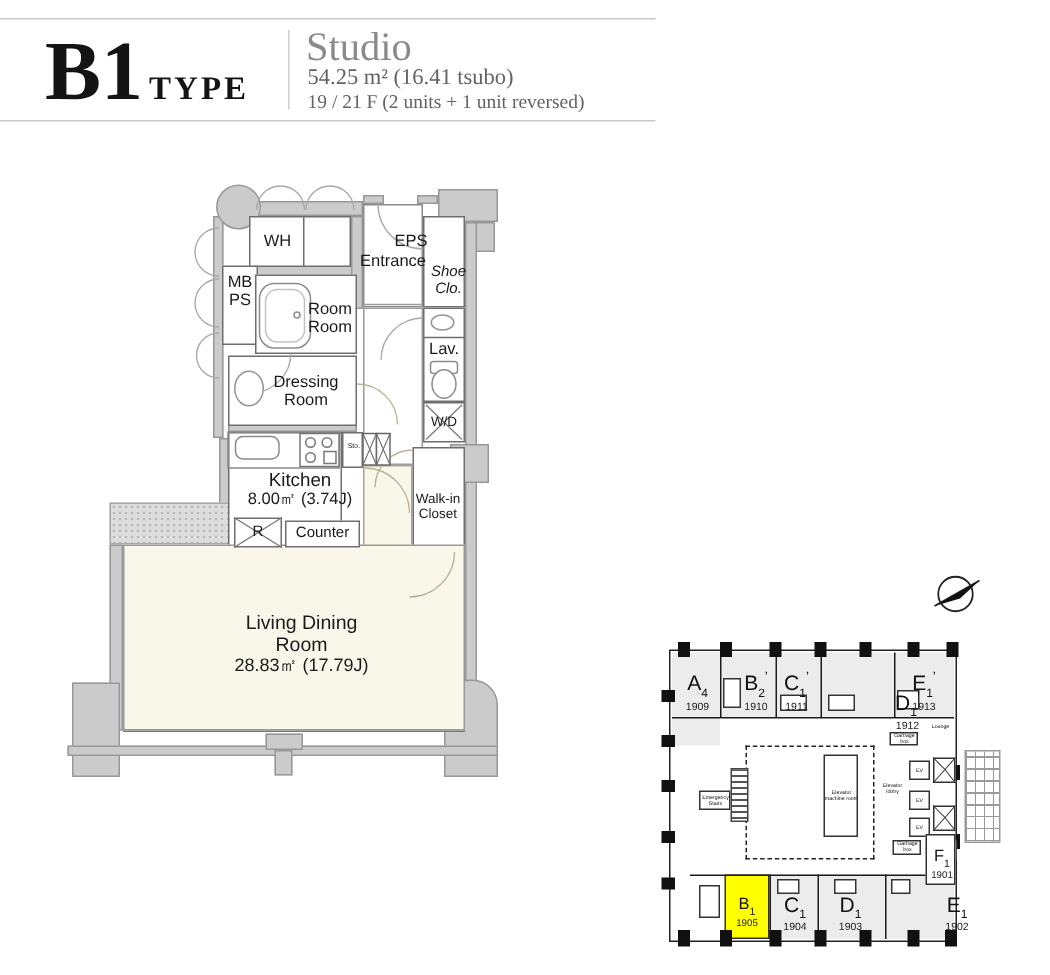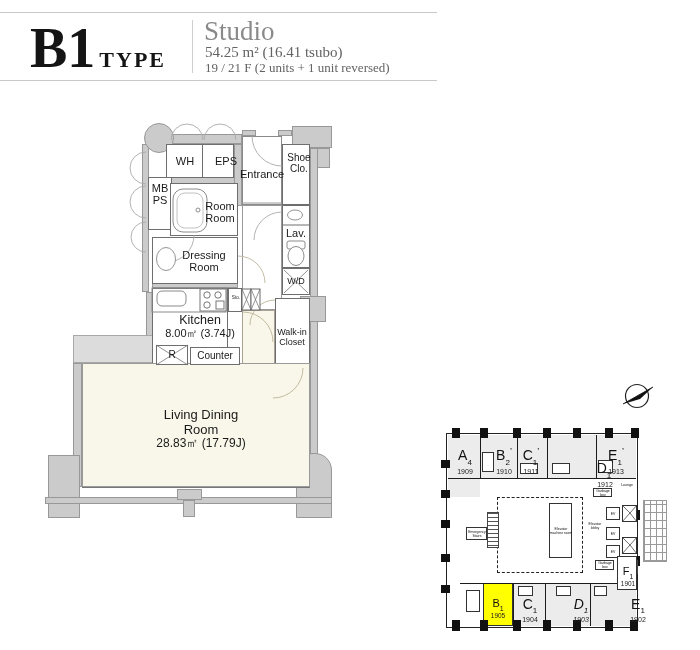--- a/index.html
+++ b/index.html
@@ -235,27 +235,27 @@
       <path d="M622,537 L630,545 L637,537 M622,554 L630,545 L637,554"></path>
     </g>
     <g>
       <circle cx="637" cy="396" r="11.5" fill="#fff" stroke="#222" stroke-width="1.2"></circle>
       <line x1="623" y1="404" x2="653" y2="387" stroke="#222" stroke-width="1"></line>
       <polygon points="623,404 653,387 640,399" fill="#111"></polygon>
     </g>
   </svg>
 
   <div class="lbl f11" style="left:168px;top:155px;width:34px;">WH</div>
-  <div class="lbl f11" style="left:202px;top:155px;width:48px;">EPS</div>
+  <div class="lbl f11" style="left:202px;top:155px;width:48px;padding-left:48px;">EPS</div>
   <div class="lbl f11" style="left:147px;top:182px;width:26px;">
     <div>MB</div>
     <div>PS</div>
   </div>
   <div class="lbl f11" style="left:238px;top:168px;width:48px;">Entrance</div>
-  <div class="lbl f10" style="left:281px;top:152px;width:36px;">
+  <div class="lbl f10" style="left:281px;top:176px;width:36px;font-style:italic;">
     <div>Shoe</div>
     <div>Clo.</div>
   </div>
   <div class="lbl f11" style="left:198px;top:200px;width:44px;">
     <div>Room</div>
     <div>Room</div>
   </div>
   <div class="lbl f11" style="left:281px;top:227px;width:30px;">Lav.</div>
   <div class="lbl f11" style="left:170px;top:249px;width:68px;">
     <div>Dressing</div>
@@ -298,21 +298,21 @@
     <span class="ul-num">1913</span>
   </div>
   <div class="ulabel small-letter" style="left:483px;top:594px;width:30px;">
     <span class="ul-letter">B</span><sub class="ul-sub">1</sub>
     <span class="ul-num">1905</span>
   </div>
   <div class="ulabel" style="left:513px;top:596px;width:34px;">
     <span class="ul-letter">C</span><sub class="ul-sub">1</sub>
     <span class="ul-num">1904</span>
   </div>
-  <div class="ulabel" style="left:564px;top:596px;width:34px;font-style:italic;">
+  <div class="ulabel" style="left:550px;top:596px;width:34px;">
     <span class="ul-letter">D</span><sub class="ul-sub">1</sub>
     <span class="ul-num">1903</span>
   </div>
   <div class="ulabel" style="left:621px;top:596px;width:34px;">
     <span class="ul-letter">E</span><sub class="ul-sub">1</sub>
     <span class="ul-num">1902</span>
   </div>
   <div class="ulabel small-letter" style="left:618px;top:562px;width:20px;">
     <span class="ul-letter">F</span><sub class="ul-sub">1</sub>
     <span class="ul-num">1901</span>

